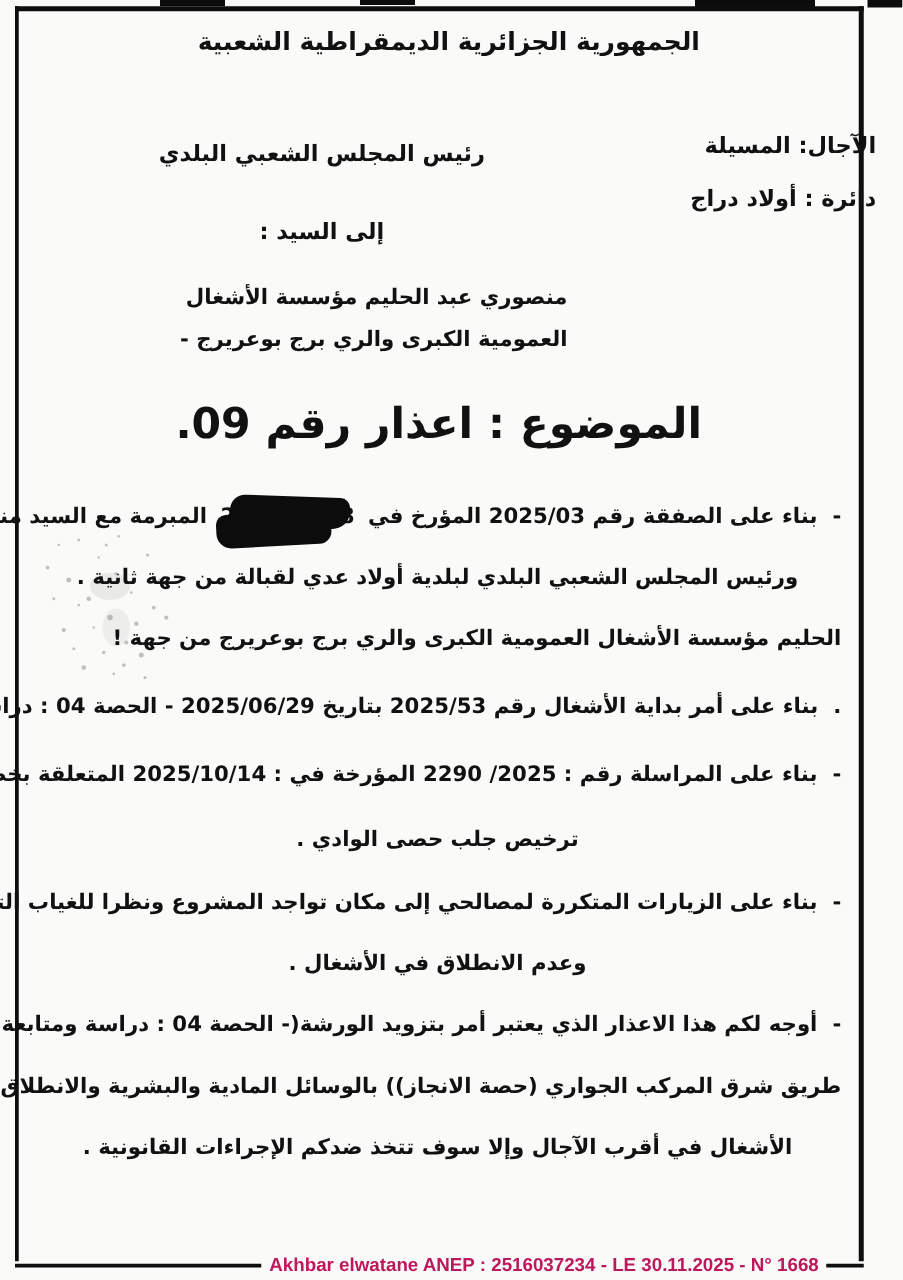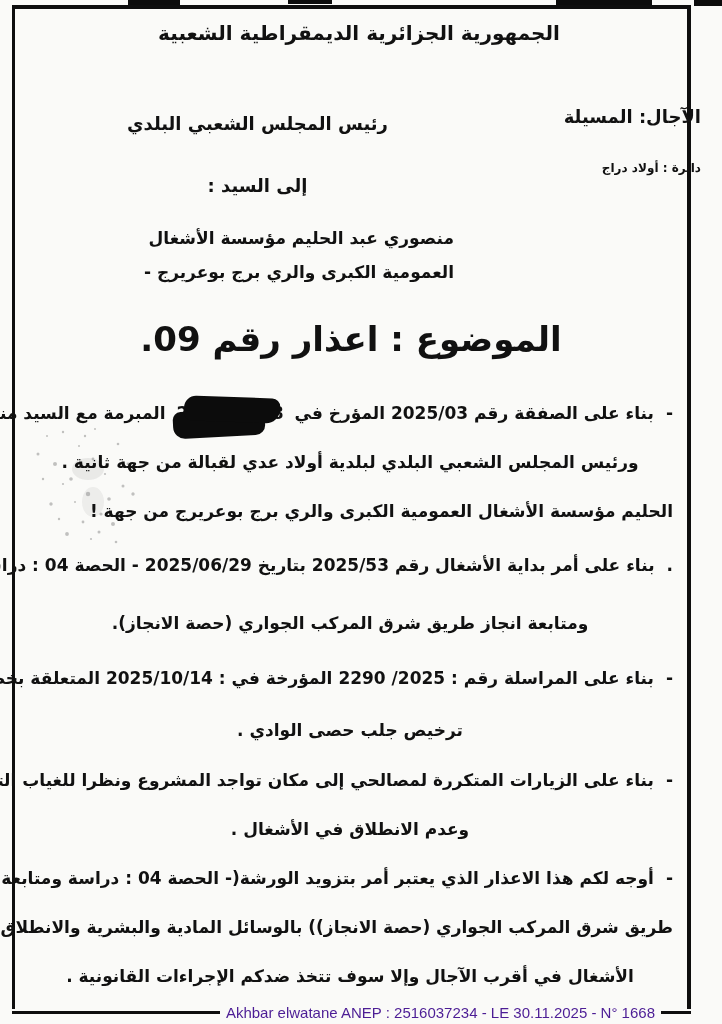--- a/index.html
+++ b/index.html
@@ -15,21 +15,21 @@
     border-left:3px solid #0e0e0e;
     border-right:4px solid #0e0e0e;
   }
   .artifact{position:absolute;background:#0c0c0c;}
   .rtl{direction:rtl;}
   .republic{
     position:absolute;top:12px;left:0;right:0;text-align:center;
     font-size:20px;letter-spacing:0;padding-left:16px;
   }
   .wilaya{position:absolute;top:97px;right:-14px;font-size:18px;}
-  .daira{position:absolute;top:152px;right:-14px;font-size:12px;}
+  .daira{position:absolute;top:140px;right:-14px;font-size:18px;}
   .commune{position:absolute;top:206px;right:-14px;font-size:18px;}
   .sender-block{position:absolute;left:55px;top:0;width:375px;text-align:center;}
   .sender-title{position:absolute;top:104px;left:0;right:0;font-size:18px;}
   .to-label{position:absolute;top:166px;left:0;right:0;font-size:18px;}
   .recipient{
     position:absolute;top:212px;right:233px;text-align:right;
     font-size:17px;line-height:34px;white-space:nowrap;
   }
   .subject{
     position:absolute;top:310px;left:0;right:0;text-align:center;
@@ -59,22 +59,22 @@
   }
   .smudge{position:absolute;left:18px;top:415px;opacity:.8;}
   .footer-row{
     position:absolute;left:-3px;right:-4px;bottom:-12px;
     display:flex;align-items:center;direction:ltr;
   }
   .footer-line{height:3px;background:#0e0e0e;}
   .fl-left{flex:1;}
   .fl-right{width:30px;}
   .footer-text{
-    font-family:"Liberation Sans", sans-serif;font-weight:normal;
-    font-size:15px;padding:0 6px;white-space:nowrap;color:#4c1d95;
+    font-family:"Liberation Sans", sans-serif;font-weight:bold;
+    font-size:15px;padding:0 6px;white-space:nowrap;color:#be185d;
   }
 </style>
 </head>
 <body>
 
 <div class="artifact" style="left:128px;top:0;width:52px;height:5px;"></div>
 <div class="artifact" style="left:288px;top:0;width:44px;height:4px;"></div>
 <div class="artifact" style="left:556px;top:0;width:96px;height:7px;"></div>
 <div class="artifact" style="left:694px;top:0;width:28px;height:6px;"></div>
 
@@ -136,21 +136,20 @@
   <div class="bullets rtl">
 
     <div class="para p1">
       <div class="bline"><span class="marker">-</span><span>بناء على الصفقة  رقم 2025/03 المؤرخ في </span><span class="redact"><span>2025/05/28</span></span><span> المبرمة  مع السيد منصوري عبد</span></div>
       <div class="bline cont-center">ورئيس المجلس الشعبي البلدي لبلدية أولاد عدي لقبالة  من جهة ثانية .</div>
       <div class="bline">الحليم مؤسسة الأشغال العمومية الكبرى والري برج بوعريرج   من جهة !</div>
     </div>
 
     <div class="para p2">
       <div class="bline"><span class="marker">.</span><span>بناء على أمر بداية الأشغال رقم 2025/53 بتاريخ 2025/06/29  - الحصة 04 : دراسة</span></div>
-      <div class="bline cont-center">ومتابعة انجاز طريق شرق المركب الجواري (حصة الانجاز).</div>
     </div>
 
     <div class="para p3">
       <div class="bline"><span class="marker">-</span><span>بناء على المراسلة رقم : 2025/ 2290 المؤرخة في : 2025/10/14  المتعلقة بخصوص</span></div>
       <div class="bline cont-center">ترخيص جلب حصى الوادي .</div>
     </div>
 
     <div class="para p4">
       <div class="bline"><span class="marker">-</span><span>بناء على الزيارات المتكررة لمصالحي إلى مكان تواجد المشروع ونظرا للغياب التام للورشة</span></div>
       <div class="bline cont-center">وعدم الانطلاق في الأشغال .</div>

